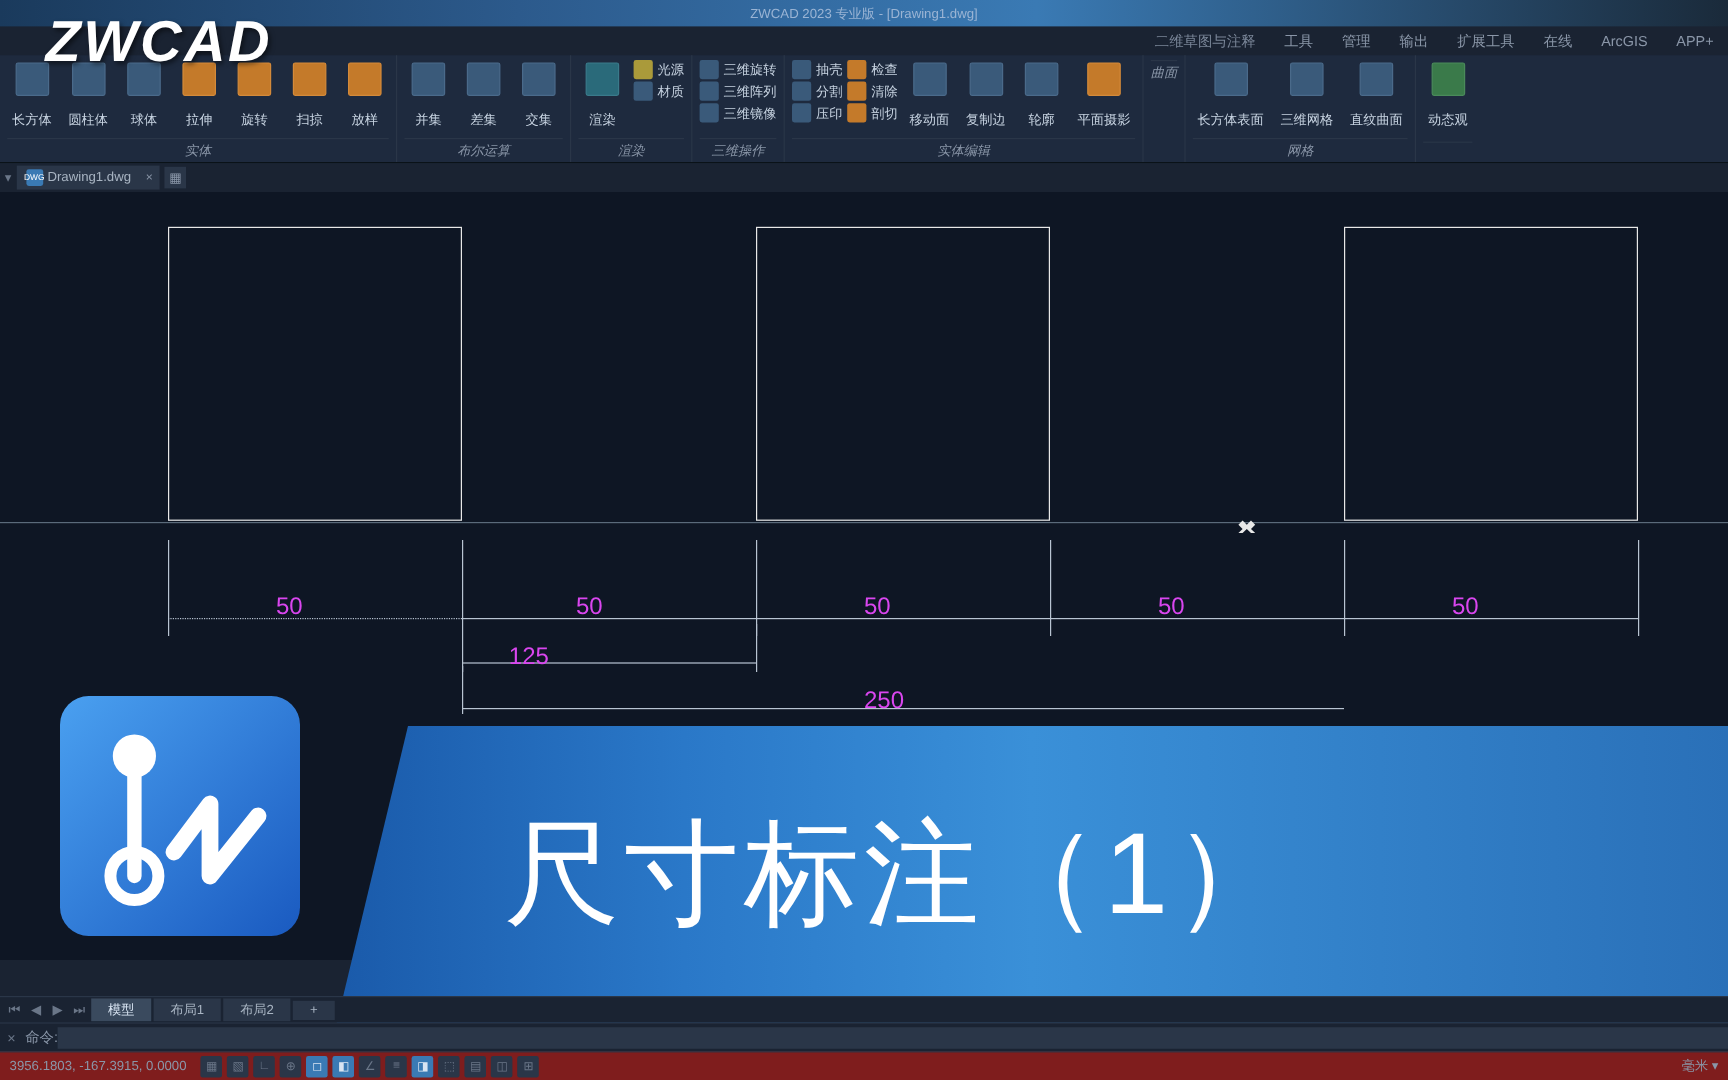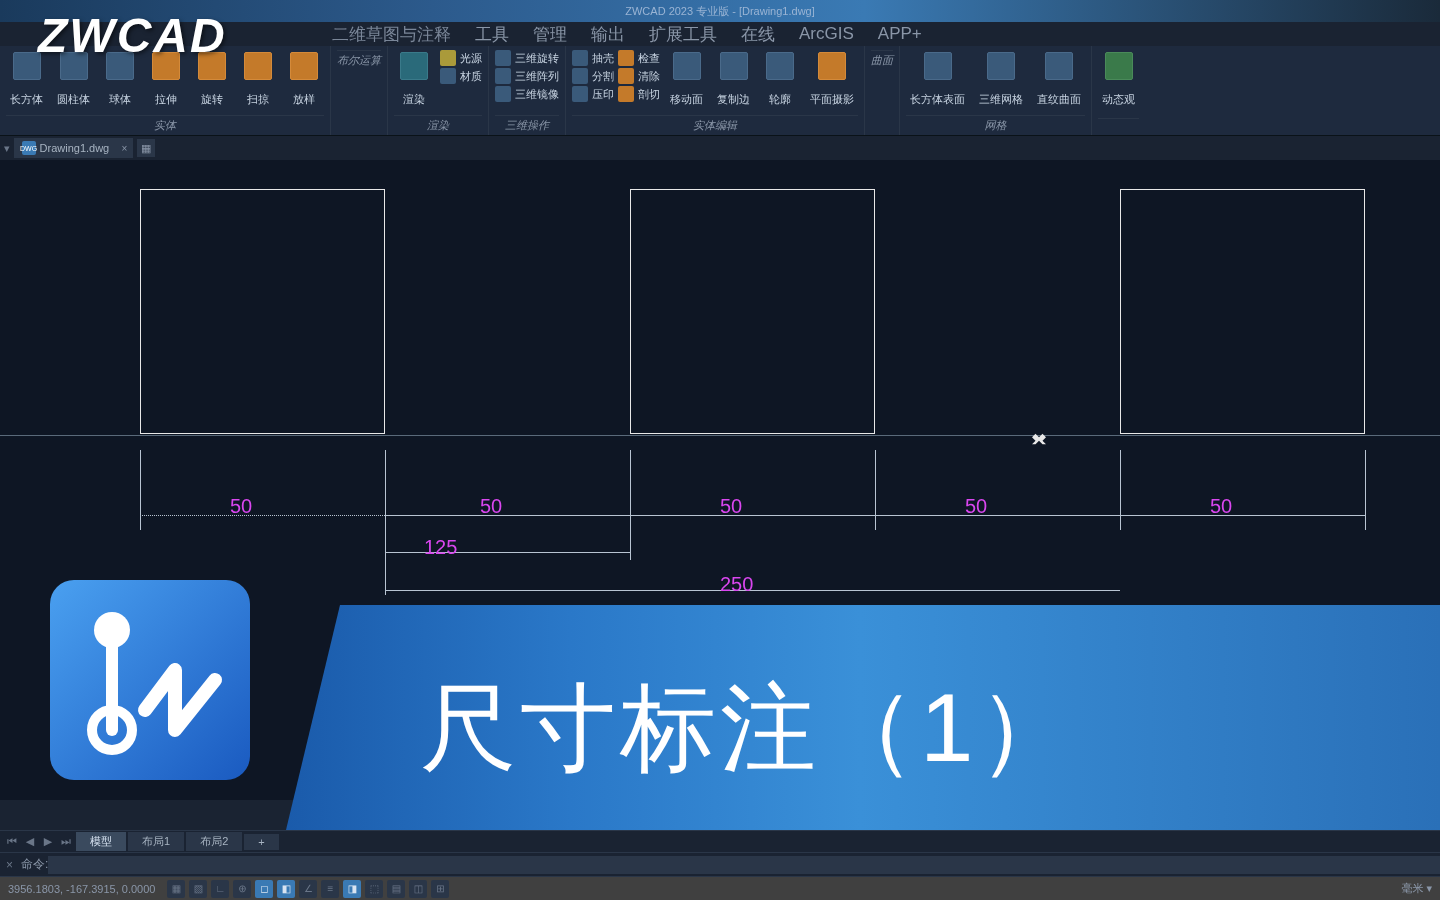--- a/index.html
+++ b/index.html
@@ -24,23 +24,24 @@
       color: #9ab4d4;
       position: relative;
     }
 
     
     .menubar {
       height: 24px;
       background: rgba(26,35,50,0.8);
       display: flex;
       align-items: center;
-      font-size: 17px;
+      font-size: 12px;
       color: #8a96a8;
       padding-left: 320px;
+      justify-content: flex-end;
     }
     .menubar span { padding: 0 12px; }
 
     
     .logo {
       position: absolute;
       top: 8px;
       left: 38px;
       font-size: 48px;
       font-weight: 900;
@@ -294,21 +295,21 @@
       font-size: 12px;
     }
 
     
     .statusbar {
       position: absolute;
       bottom: 0;
       left: 0;
       right: 0;
       height: 24px;
-      background: #404040;
+      background: #7f1d1d;
       display: flex;
       align-items: center;
       padding: 0 8px;
       font-size: 11px;
       color: #8a96a8;
       border-top: 1px solid #2a3648;
       justify-content: space-between;
     }
     .status-left { display: flex; align-items: center; gap: 12px; }
     .status-icons { display: flex; gap: 4px; }
@@ -376,20 +377,34 @@
         </div>
       <div class="ribbon-btn">
           <div class="ribbon-icon orange"></div>
           <span class="ribbon-btn-label">放样</span>
         </div>
     </div>
     <div class="ribbon-panel-title">实体</div>
   </div>
 
   <div class="ribbon-panel">
+    <div class="ribbon-panel-body">
+      <div class="ribbon-btn">
+          <div class="ribbon-icon"></div>
+          <span class="ribbon-btn-label">并集</span>
+        </div>
+      <div class="ribbon-btn">
+          <div class="ribbon-icon"></div>
+          <span class="ribbon-btn-label">差集</span>
+        </div>
+      <div class="ribbon-btn">
+          <div class="ribbon-icon"></div>
+          <span class="ribbon-btn-label">交集</span>
+        </div>
+    </div>
     <div class="ribbon-panel-title">布尔运算</div>
   </div>
 
   <div class="ribbon-panel">
     <div class="ribbon-panel-body">
       <div class="ribbon-btn">
           <div class="ribbon-icon teal"></div>
           <span class="ribbon-btn-label">渲染</span>
         </div>
       <div class="ribbon-rows">

